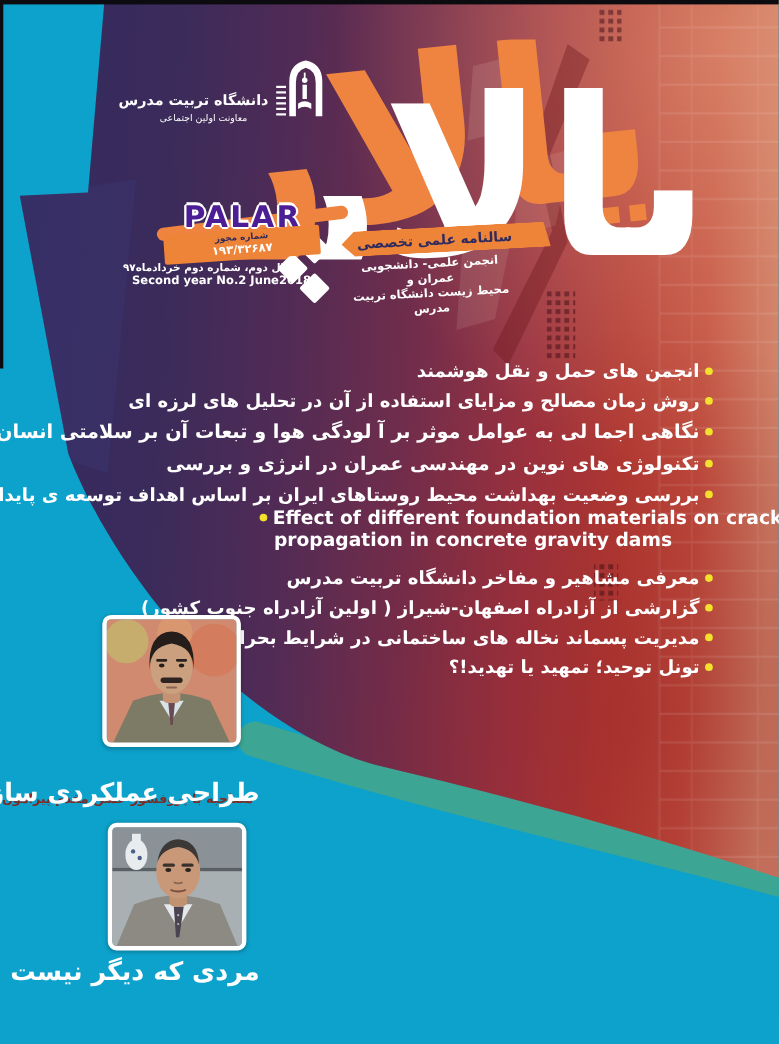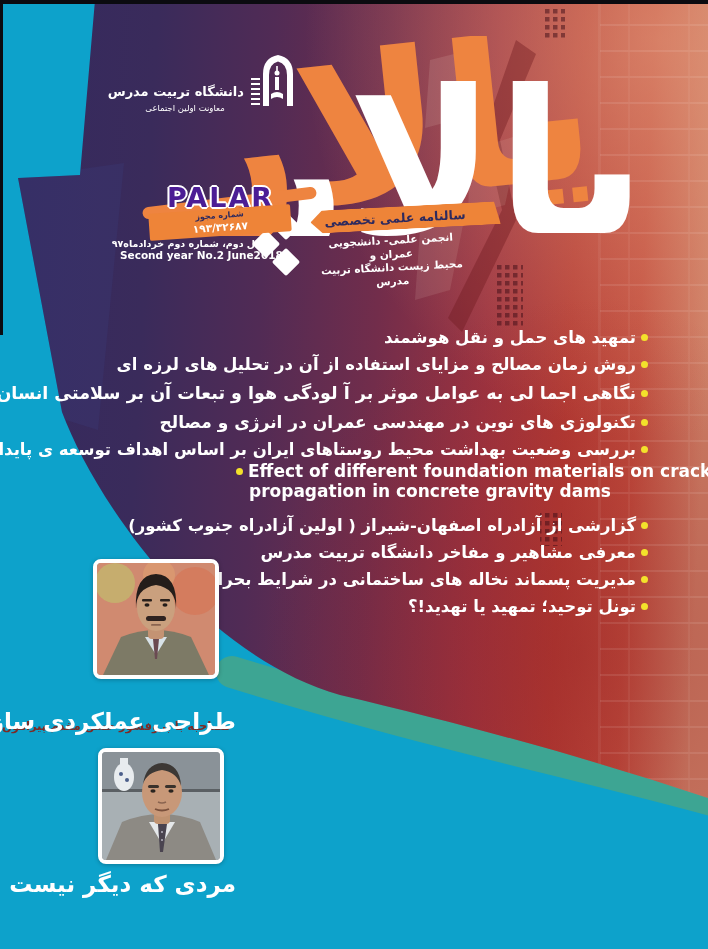--- a/index.html
+++ b/index.html
@@ -172,35 +172,35 @@
   <div class="annual-banner">
     <div class="annual-label">سالنامه علمی تخصصی</div>
   </div>
   <div class="assoc">
     <div>انجمن علمی- دانشجویی عمران و</div>
     <div>محیط زیست دانشگاه تربیت مدرس</div>
   </div>
 </div>
 
 <div class="abs toc toc-top">
-  <div class="item"><span class="dot"></span><span>تمهید های حمل و نقل هوشمند</span></div>
+  <div class="item"><span class="dot"></span><span>انجمن های حمل و نقل هوشمند</span></div>
   <div class="item"><span class="dot"></span><span>روش زمان مصالح و مزایای استفاده از آن در تحلیل های لرزه ای</span></div>
   <div class="item" style="font-size:17.5px;line-height:31px;"><span class="dot"></span><span>نگاهی اجما لی به عوامل موثر بر آ لودگی هوا و تبعات آن بر سلامتی انسان</span></div>
-  <div class="item" style="font-size:17px;"><span class="dot"></span><span>تکنولوژی های نوین در مهندسی عمران در انرژی و مصالح</span></div>
+  <div class="item" style="font-size:17px;"><span class="dot"></span><span>تکنولوژی های نوین در مهندسی عمران در انرژی و بررسی</span></div>
   <div class="item"><span class="dot"></span><span>بررسی وضعیت بهداشت محیط روستاهای ایران بر اساس اهداف توسعه ی پایدار</span></div>
 </div>
 
 <div class="abs item-en">
   <div><span class="dot"></span><span>Effect of different foundation materials on crack</span></div>
   <div class="l2">propagation in concrete gravity dams</div>
 </div>
 
 <div class="abs toc toc-bottom">
+  <div class="item"><span class="dot"></span><span>معرفی مشاهیر و مفاخر دانشگاه تربیت مدرس</span></div>
   <div class="item"><span class="dot"></span><span>گزارشی از آزادراه اصفهان-شیراز ( اولین آزادراه جنوب کشور)</span></div>
-  <div class="item"><span class="dot"></span><span>معرفی مشاهیر و مفاخر دانشگاه تربیت مدرس</span></div>
   <div class="item"><span class="dot"></span><span>مدیریت پسماند نخاله های ساختمانی در شرایط بحران</span></div>
   <div class="item"><span class="dot"></span><span>تونل توحید؛ تمهید یا تهدید!؟</span></div>
 </div>
 
 <div class="abs photo photo1">
   <svg width="118" height="112" viewBox="0 0 118 112" preserveAspectRatio="none">
     <rect width="118" height="112" fill="#d08a70"></rect>
     <circle cx="18" cy="20" r="20" fill="#c2bc6e" opacity="0.7"></circle>
     <circle cx="98" cy="28" r="24" fill="#d4785a" opacity="0.8"></circle>
     <circle cx="62" cy="12" r="16" fill="#e0a070" opacity="0.6"></circle>

